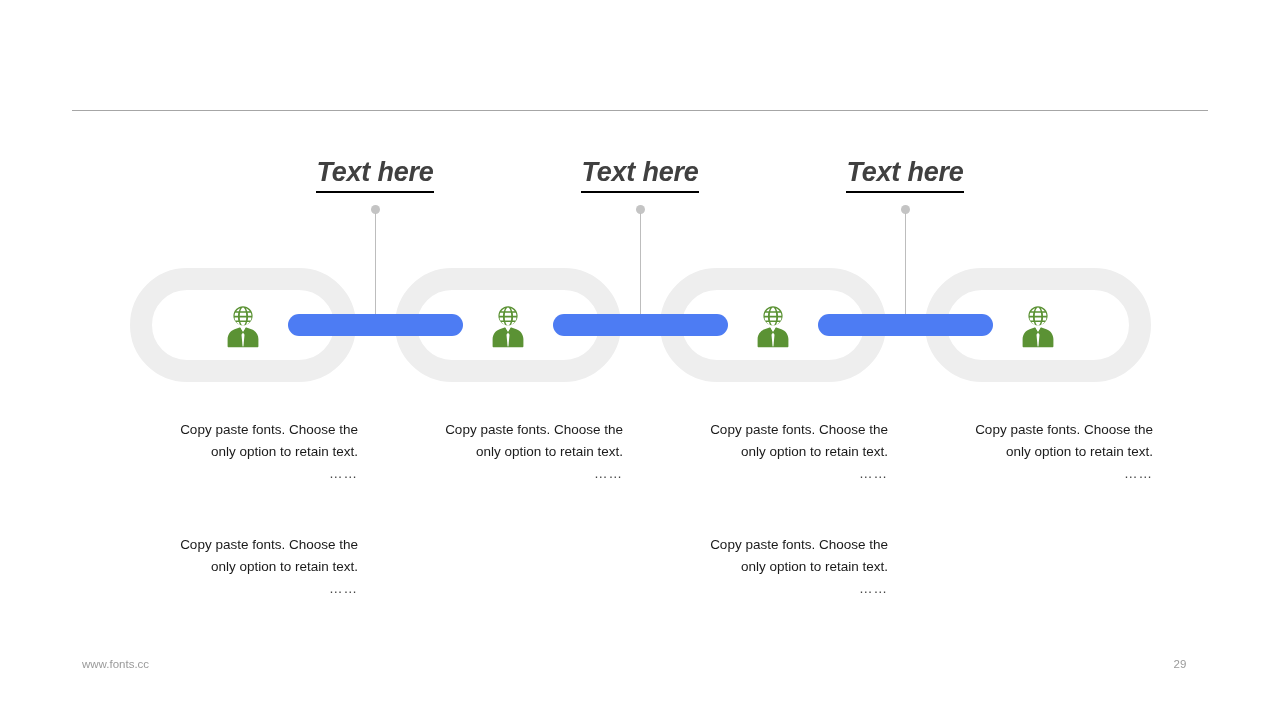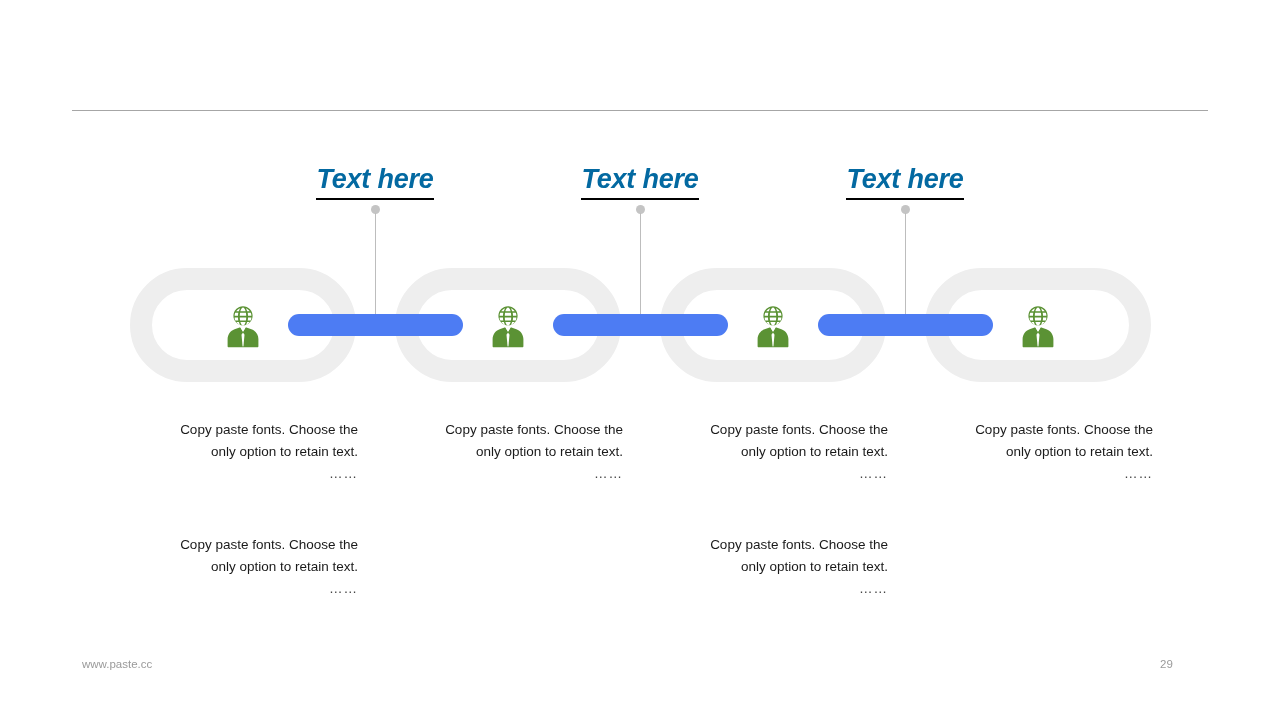--- a/index.html
+++ b/index.html
@@ -34,24 +34,23 @@
 
   
   .heading {
     position: absolute;
     top: 157px;
     width: 220px;
     text-align: center;
     font-size: 27px;
     font-weight: bold;
     font-style: italic;
-    color: #0369a1;
+    color: #404040;
     letter-spacing: -0.2px;
     white-space: nowrap;
-    margin-top: 7px;
   }
   .heading .htext {
     display: inline-block;
     border-bottom: 2.5px solid #000000;
     padding-bottom: 3px;
   }
   .heading.h1 { left: 265px; }
   .heading.h2 { left: 530px; }
   .heading.h3 { left: 795px; }
 
@@ -157,21 +156,21 @@
     left: 82px;
     top: 658px;
     font-size: 11.5px;
     color: #9a9a9a;
   }
   .footer-page {
     position: absolute;
     left: 1160px;
     top: 658px;
     width: 40px;
-    text-align: left;
+    text-align: center;
     font-size: 11.5px;
     color: #9a9a9a;
   }
 </style>
 </head>
 <body>
 
 <div class="slide">
 
   <div class="top-divider"></div>
@@ -352,16 +351,16 @@
     <span>Copy paste fonts. Choose the</span><br>
     <span>only option to retain text.</span>
     <span class="dots">……</span>
   </div>
   <div class="txt-block r2 col3">
     <span>Copy paste fonts. Choose the</span><br>
     <span>only option to retain text.</span>
     <span class="dots">……</span>
   </div>
 
-  <div class="footer-url">www.paste.cc</div>
+  <div class="footer-url">www.fonts.cc</div>
   <div class="footer-page">29</div>
 
 </div>
 
 </body></html>

